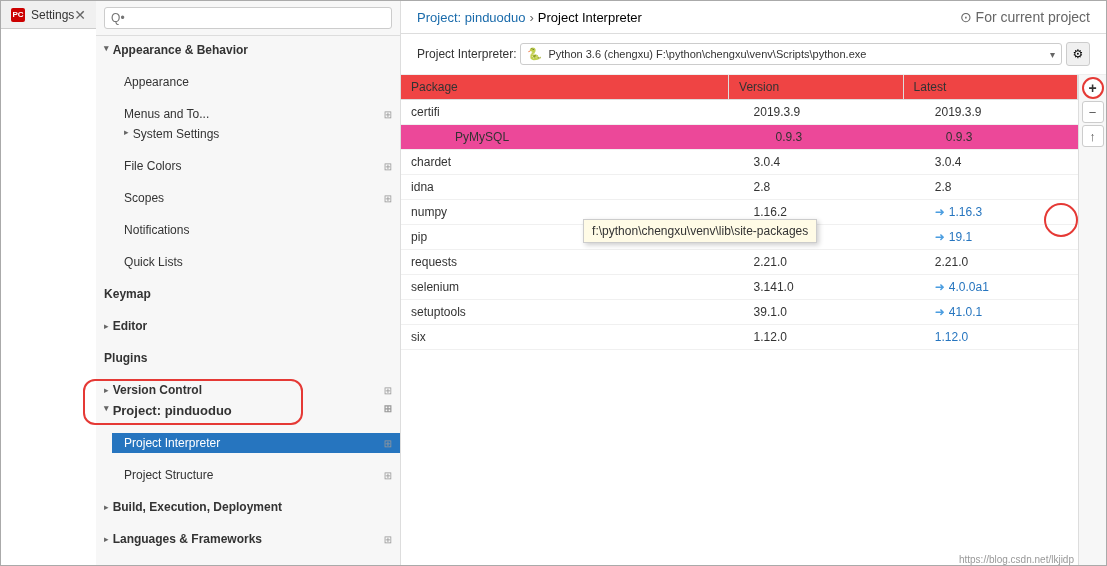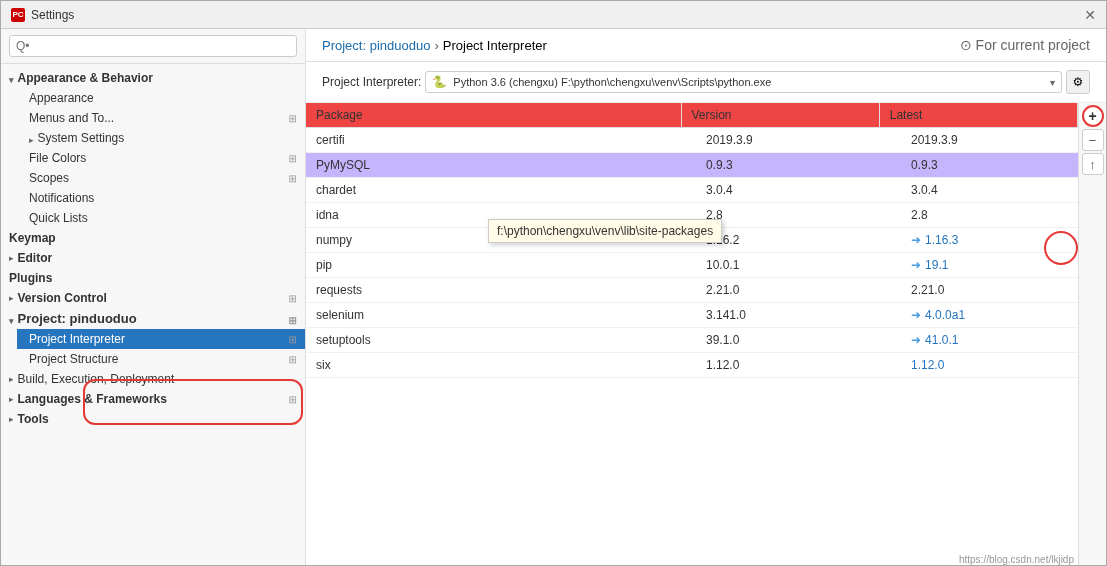--- a/index.html
+++ b/index.html
@@ -1,38 +1,38 @@
 <!DOCTYPE html>
 <html><head>
   <meta charset="utf-8">
   <style>
     * { box-sizing: border-box; margin: 0; padding: 0; }
     body { font-family: 'Segoe UI', Arial, sans-serif; font-size: 12px; background: #fff; overflow: hidden; }
 
-    .window { width: 1107px; height: 566px; background: #fff; border: 1px solid #aaa; display: flex; flex-direction: column; position: relative; }
+    .window { width: 1107px; height: 566px; background: #fff; border: 1px solid #aaa; display: flex; flex-direction: row; position: relative; }
 
     .title-bar { background: #f0f0f0; padding: 5px 10px; display: flex; align-items: center; justify-content: space-between; border-bottom: 1px solid #ccc; height: 28px; }
     .title-bar-left { display: flex; align-items: center; gap: 6px; }
     .title-icon { width: 14px; height: 14px; background: #c00; border-radius: 2px; display: flex; align-items: center; justify-content: center; color: white; font-size: 8px; font-weight: bold; }
     .title-text { font-size: 12px; color: #333; }
     .close-btn { cursor: pointer; font-size: 14px; color: #666; background: none; border: none; }
 
     .content { display: flex; flex: 1; overflow: hidden; }
 
     
     .sidebar { width: 305px; background: #f7f7f7; border-right: 1px solid #ddd; display: flex; flex-direction: column; overflow: hidden; }
     .search-bar { padding: 6px 8px; border-bottom: 1px solid #ddd; }
     .search-input { width: 100%; padding: 3px 6px; border: 1px solid #ccc; border-radius: 3px; font-size: 12px; }
 
     .tree { flex: 1; overflow-y: auto; padding: 4px 0; }
-    .tree-item { padding: 3px 8px; cursor: pointer; display: flex; align-items: center; gap: 4px; color: #333; white-space: nowrap; }
+    .tree-item { padding: 3px 8px; cursor: pointer; display: flex; align-items: center; gap: 4px; color: #333; white-space: nowrap; margin-top: 12px; }
     .tree-item.selected { background: #2675bf; color: white; }
 
     .tree-group { }
-    .tree-group-header { padding: 3px 8px; cursor: pointer; display: flex; align-items: flex-end; gap: 4px; color: #333; font-weight: 600; }
+    .tree-group-header { padding: 3px 8px; cursor: pointer; display: flex; align-items: flex-start; gap: 4px; color: #333; font-weight: 600; }
     .tree-group-header.bold { font-weight: bold; }
     .tree-children { padding-left: 16px; }
     .tree-children .tree-item { padding-left: 12px; }
 
     .chevron { font-size: 9px; color: #666; }
     .chevron.open::before { content: '▾'; }
     .chevron.closed::before { content: '▸'; }
     .shortcut { margin-left: auto; color: #999; font-size: 10px; }
 
     
@@ -51,32 +51,32 @@
     .interpreter-dropdown { font-size: 10px; color: #666; }
     .gear-btn { width: 24px; height: 24px; border: 1px solid #ccc; border-radius: 3px; background: #f0f0f0; display: flex; align-items: center; justify-content: center; cursor: pointer; font-size: 12px; }
 
     .packages-area { flex: 1; display: flex; flex-direction: column; overflow: hidden; position: relative; }
     .packages-header { display: flex; align-items: center; background: #ef4444; border-bottom: 1px solid #ddd; }
     .col-header { padding: 5px 10px; font-size: 12px; color: #333; font-weight: 500; flex: 1; border-right: 1px solid #ddd; }
     .col-header:first-child { flex: 2; }
 
     .packages-list { flex: 1; overflow-y: auto; }
     .pkg-row { display: flex; align-items: flex-start; padding: 3px 0; border-bottom: 1px solid #f0f0f0; }
-    .pkg-row.highlighted { background: #c4b5fd; }
+    .pkg-row.highlighted { background: #ec4899; padding-left: 44px; }
     .pkg-cell { padding: 2px 10px; font-size: 12px; color: #333; flex: 1; }
     .pkg-cell:first-child { flex: 2; }
     .pkg-cell.upgrade { color: #2675bf; }
     .upgrade-arrow { color: #4a9de0; margin-right: 4px; }
 
     .right-toolbar { position: absolute; right: 0; top: 0; bottom: 0; width: 28px; border-left: 1px solid #ddd; background: #f7f7f7; display: flex; flex-direction: column; align-items: center; padding-top: 2px; gap: 2px; }
     .toolbar-btn { width: 22px; height: 22px; border: 1px solid #ccc; border-radius: 3px; background: #fff; display: flex; align-items: center; justify-content: center; cursor: pointer; font-size: 13px; color: #555; }
     .add-btn { border: 2px solid #e53935; border-radius: 50%; width: 22px; height: 22px; display: flex; align-items: center; justify-content: center; color: #333; font-size: 14px; font-weight: bold; cursor: pointer; background: white; }
 
     
-    .tooltip { position: absolute; top: 116px; left: 182px; background: #fffbe6; border: 1px solid #ccc; padding: 4px 8px; font-size: 12px; color: #333; z-index: 10; box-shadow: 2px 2px 5px rgba(0,0,0,0.2); white-space: nowrap; }
+    .tooltip { position: absolute; top: 144px; left: 182px; background: #fffbe6; border: 1px solid #ccc; padding: 4px 8px; font-size: 12px; color: #333; z-index: 10; box-shadow: 2px 2px 5px rgba(0,0,0,0.2); white-space: nowrap; }
 
     
     .circle-add { position: absolute; right: 28px; top: 128px; width: 34px; height: 34px; border: 2px solid #e53935; border-radius: 50%; pointer-events: none; }
     .circle-project { position: absolute; left: 82px; top: 378px; width: 220px; height: 46px; border: 2px solid #e53935; border-radius: 12px; pointer-events: none; }
   </style>
 </head>
 <body>
 
 <div class="window">
 
@@ -164,21 +164,21 @@
             </div>
             <div class="tree-item">
               <span>Project Structure</span>
               <span class="shortcut">⊞</span>
             </div>
           </div>
         </div>
 
         <div class="tree-item">
           <span class="chevron closed"></span>
-          <span style="font-weight:400">Build, Execution, Deployment</span>
+          <span style="font-weight:700">Build, Execution, Deployment</span>
         </div>
 
         <div class="tree-item">
           <span class="chevron closed"></span>
           <span style="font-weight:600">Languages &amp; Frameworks</span>
           <span class="shortcut">⊞</span>
         </div>
 
         <div class="tree-item">
           <span class="chevron closed"></span>

